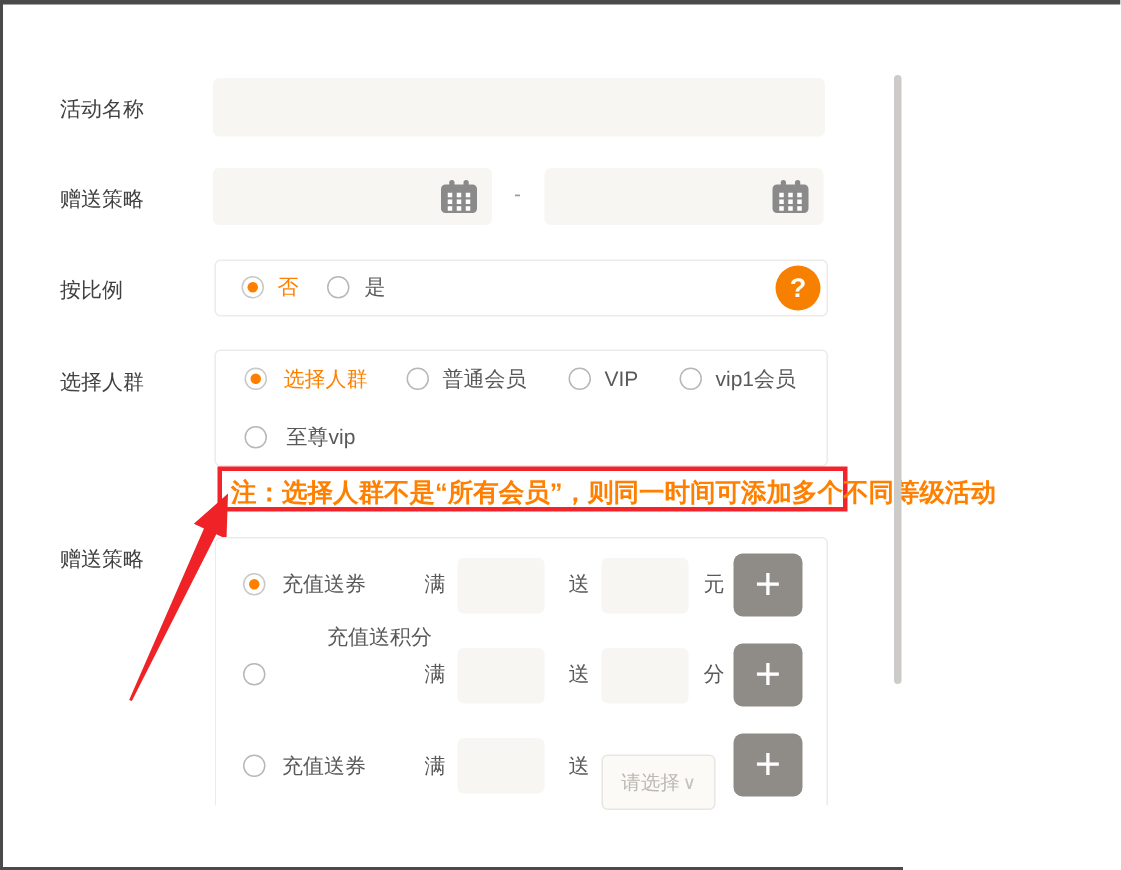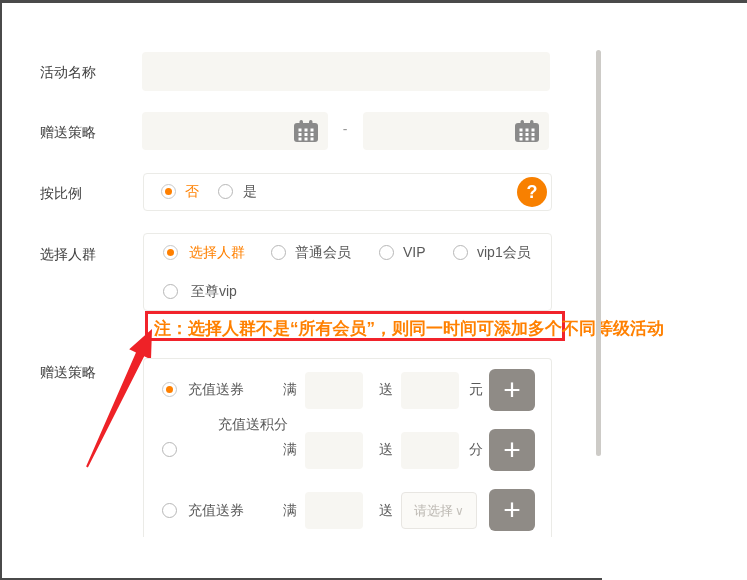--- a/index.html
+++ b/index.html
@@ -161,21 +161,21 @@
   <div class="inline-txt" style="left:379px;top:441px;">送</div>
   <input class="mini-input" style="left: 401px; top: 432px;" value="">
   <div class="inline-txt" style="left:469px;top:441px;">分</div>
   <button class="plus-btn" style="left:489px;top:429px;">+</button>
 
   <div class="radio" style="left:162px;top:503px;"></div>
   <div class="opt-label" style="left:188px;top:502px;">充值送券</div>
   <div class="inline-txt" style="left:283px;top:502px;">满</div>
   <input class="mini-input" style="left: 305px; top: 492px;" value="">
   <div class="inline-txt" style="left:379px;top:502px;">送</div>
-  <div class="select-box" style="top:492px;">
+  <div class="select-box" style="top:503px;">
     <span>请选择</span><span class="chev">∨</span>
   </div>
   <button class="plus-btn" style="left:489px;top:489px;">+</button>
 
   <div class="scroll-thumb"></div>
 
 
 </div>
 
 </body></html>

